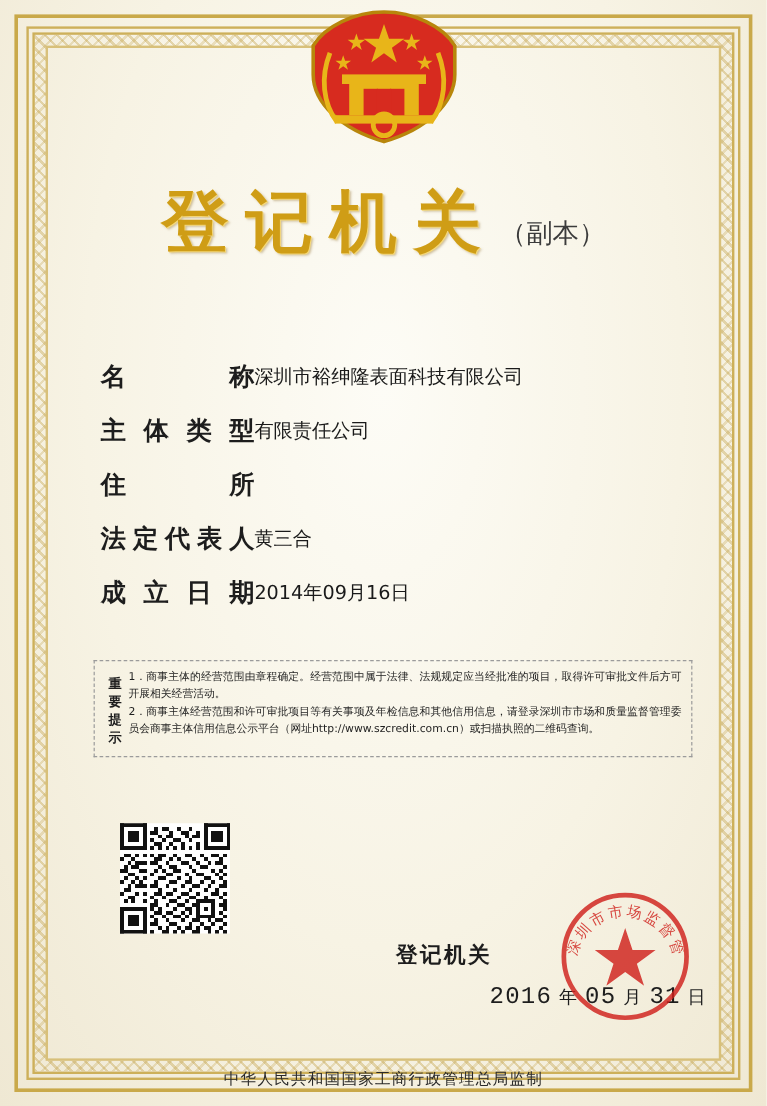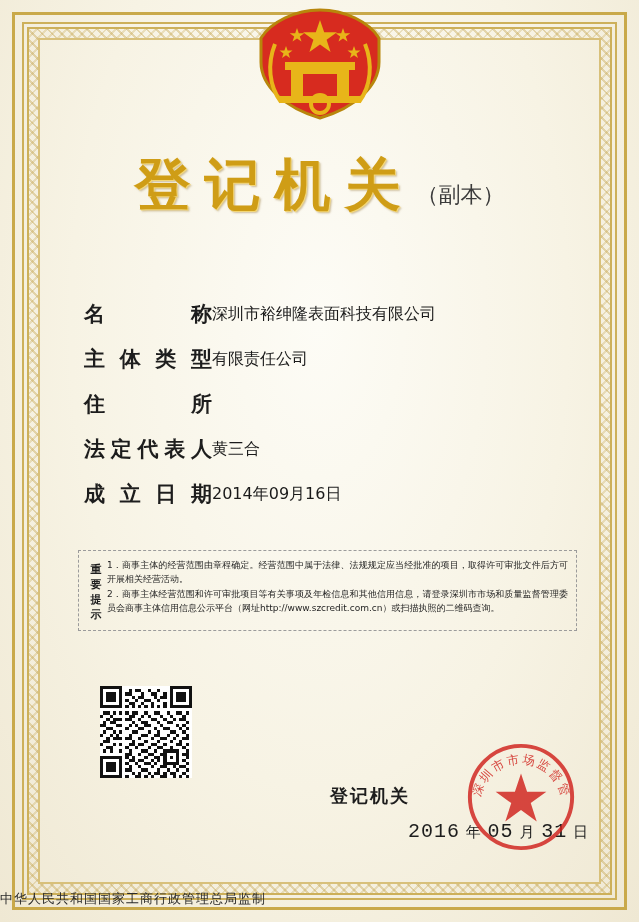--- a/index.html
+++ b/index.html
@@ -220,20 +220,21 @@
     width: 118px;
     height: 118px;
     opacity: .82;
   }
 
   
   .footer {
     position: absolute;
     left: 0; right: 0;
     bottom: 14px;
+    text-align: center;
     font-family: Liberation Sans, sans-serif;
     font-size: 13px;
     color: #2a2a2a;
     letter-spacing: 1px;
   }
 </style>
 </head>
 <body>
 
 <div class="license">

